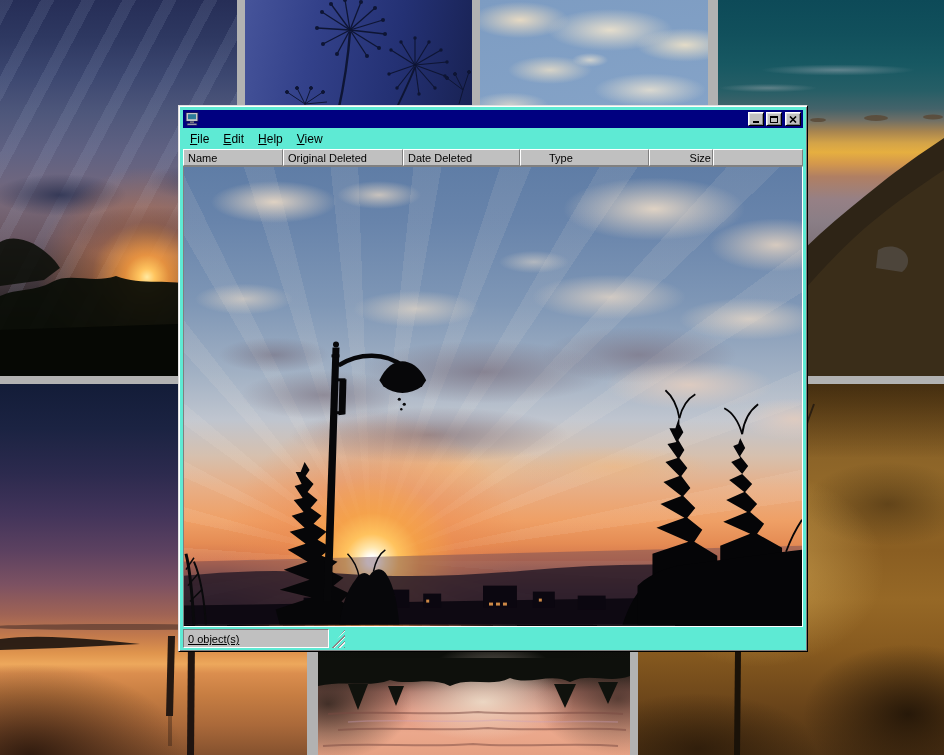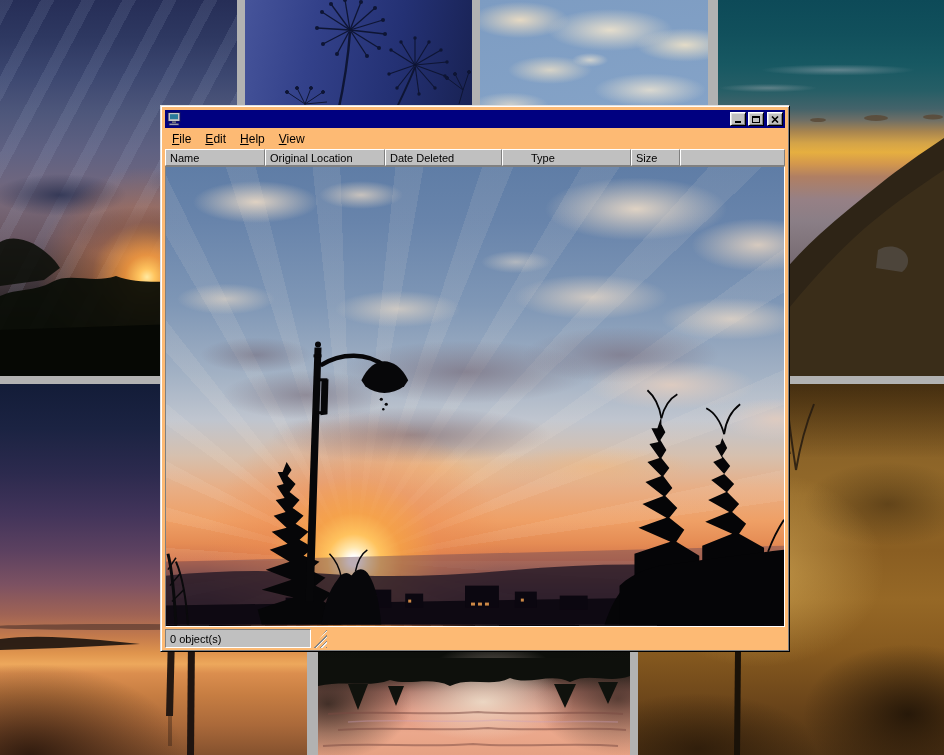--- a/index.html
+++ b/index.html
@@ -52,40 +52,40 @@
   #tileG{left:638px;top:384px;width:306px;height:371px;
     background-image:
       linear-gradient(180deg, rgba(42,28,9,0.6) 0%, rgba(42,28,9,0) 20%),
       radial-gradient(ellipse 180px 140px at 120px 185px, rgba(234,192,102,0.55), rgba(234,192,102,0) 70%),
       radial-gradient(ellipse 150px 100px at 270px 330px, rgba(28,17,6,0.85), rgba(28,17,6,0) 70%),
       radial-gradient(ellipse 170px 80px at 60px 365px, rgba(38,23,8,0.75), rgba(38,23,8,0) 70%),
       radial-gradient(ellipse 120px 60px at 250px 120px, rgba(50,32,10,0.5), rgba(50,32,10,0) 70%),
       linear-gradient(180deg,#6e4a1a 0%,#7e5822 10%,#8c6428 20%,#946a2a 30%,#8a5e22 45%,#966826 58%,#875a1f 72%,#6b451a 86%,#4e3214 100%);}
 
   
-  #win{position:absolute;left:160px;top:105px;width:630px;height:547px;box-sizing:border-box;
-       background:#fdba74;padding:4px;
+  #win{position:absolute;left:178px;top:105px;width:630px;height:547px;box-sizing:border-box;
+       background:#5eead4;padding:4px;
        border:1px solid;border-color:#dfdfdf #000 #000 #dfdfdf;
        box-shadow:inset 1px 1px 0 #fff, inset -1px -1px 0 #808080;}
   #titlebar{height:18px;background:#000080;display:flex;align-items:center;padding:0 2px;margin-bottom:1px;}
   #titlebar .ticon{width:14px;height:14px;margin-right:3px;flex:0 0 auto;}
   #title-text{flex:1;color:#fff;font-size:11px;font-weight:bold;overflow:hidden;white-space:nowrap;}
   .tb-btn{width:16px;height:14px;margin-left:2px;display:flex;align-items:center;justify-content:center;
           background:#c0c0c0;border:1px solid;border-color:#fff #000 #000 #fff;
           box-shadow:inset 1px 1px 0 #dfdfdf, inset -1px -1px 0 #808080;box-sizing:border-box;}
   .glyph-min{width:6px;height:2px;background:#000;margin-top:6px;}
   .glyph-max{width:8px;height:7px;border:1px solid #000;border-top:2px solid #000;box-sizing:border-box;}
   #menubar{height:20px;display:flex;align-items:center;padding-left:1px;font-size:12px;color:#000;}
   .menu-item{display:inline-block;padding:2px 6px;margin-right:2px;}
   .menu-item::first-letter{text-decoration:underline;}
   #headerrow{height:17px;display:flex;}
   .col{box-sizing:border-box;height:17px;background:#c0c0c0;font-size:11px;padding:2px 4px 0 4px;
        border:1px solid;border-color:#fff #808080 #808080 #fff;white-space:nowrap;overflow:hidden;}
   .c0{width:100px;} .c1{width:120px;} .c2{width:117px;} .c3{width:129px;padding-left:28px;}
-  .c4{width:49px;text-align:left;padding-right:23px;} .c5{flex:1;}
+  .c4{width:64px;text-align:right;padding-right:1px;} .c5{flex:1;}
   #client{position:relative;height:461px;box-sizing:border-box;
           border:1px solid;border-color:#808080 #fff #fff #808080;background:#000;overflow:hidden;}
   #photo-main{position:absolute;inset:0;
     background-image:
       radial-gradient(circle at 188px 394px, #ffffff 0 5px, #ffe7ad 14px, #ffc35e 27px, rgba(246,162,70,0.85) 48px, rgba(238,140,80,0.45) 85px, rgba(230,120,90,0) 150px),
       radial-gradient(ellipse 90px 30px at 90px 35px, rgba(242,222,198,0.85), rgba(242,222,198,0) 70%),
       radial-gradient(ellipse 60px 20px at 195px 28px, rgba(242,222,198,0.7), rgba(242,222,198,0) 70%),
       radial-gradient(ellipse 130px 45px at 470px 42px, rgba(244,224,200,0.85), rgba(244,224,200,0) 70%),
       radial-gradient(ellipse 95px 38px at 592px 78px, rgba(240,218,195,0.8), rgba(240,218,195,0) 70%),
       radial-gradient(ellipse 70px 22px at 60px 132px, rgba(240,222,200,0.6), rgba(240,222,200,0) 70%),
@@ -99,21 +99,21 @@
       radial-gradient(ellipse 120px 35px at 140px 228px, rgba(104,88,102,0.5), rgba(104,88,102,0) 70%),
       radial-gradient(ellipse 140px 40px at 455px 188px, rgba(110,92,106,0.5), rgba(110,92,106,0) 70%),
       radial-gradient(ellipse 200px 40px at 245px 268px, rgba(96,74,86,0.5), rgba(96,74,86,0) 70%),
       radial-gradient(ellipse 80px 25px at 90px 188px, rgba(104,88,102,0.45), rgba(104,88,102,0) 70%),
       radial-gradient(ellipse 160px 35px at 265px 302px, rgba(250,188,118,0.5), rgba(250,188,118,0) 70%),
       radial-gradient(ellipse 140px 30px at 430px 300px, rgba(246,180,112,0.45), rgba(246,180,112,0) 70%),
       repeating-conic-gradient(from 210deg at 188px 394px, rgba(255,240,224,0.09) 0deg 4deg, rgba(255,240,224,0) 4deg 12deg),
       linear-gradient(180deg,#5f7da6 0%,#6884ab 12%,#7f97b6 30%,#a2b1c4 45%,#bfc5cf 55%,#d6c0ae 63%,#e8ae85 70%,#efa066 77%,#e58c54 82%,#d1734b 86%,#9c5947 89%,#5d3a44 92%,#241a26 95%,#070508 100%);}
   #photo-main svg{position:absolute;inset:0;display:block;}
 
-  #statusbar{height:19px;margin-top:2px;display:flex;}
+  #statusbar{height:19px;margin-top:2px;display:flex;text-decoration:underline;}
   .panel{box-sizing:border-box;height:19px;background:#c0c0c0;font-size:11px;padding:3px 0 0 4px;
          border:1px solid;border-color:#808080 #fff #fff #808080;white-space:nowrap;overflow:hidden;}
   #panel-objects{width:146px;margin-right:2px;}
   #panel-bytes{flex:1;margin-right:2px;}
   #grip{width:14px;height:19px;align-self:flex-end;
         background:repeating-linear-gradient(135deg, transparent 0 2px, #868686 2px 3px, #f2f2f2 3px 4px);
         clip-path:polygon(100% 0, 100% 100%, 0 100%);}
 </style>
 </head>
 <body>
@@ -297,21 +297,21 @@
 
     <div id="menubar">
       <span class="menu-item">File</span>
       <span class="menu-item">Edit</span>
       <span class="menu-item">Help</span>
       <span class="menu-item">View</span>
     </div>
 
     <div id="headerrow">
       <div class="col c0">Name</div>
-      <div class="col c1">Original Location</div>
+      <div class="col c1">Original Deleted</div>
       <div class="col c2">Date Deleted</div>
       <div class="col c3">Type</div>
       <div class="col c4">Size</div>
       <div class="col c5"></div>
     </div>
 
     <div id="client">
       <div id="photo-main">
         <svg viewBox="0 0 620 459">
 

